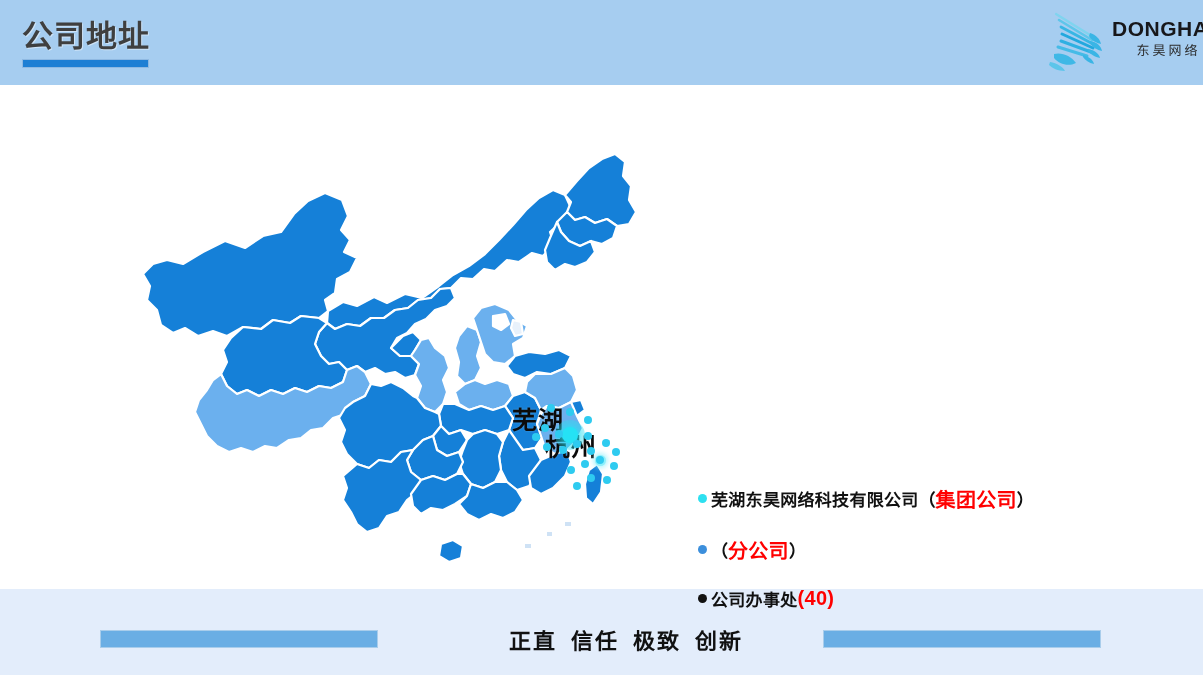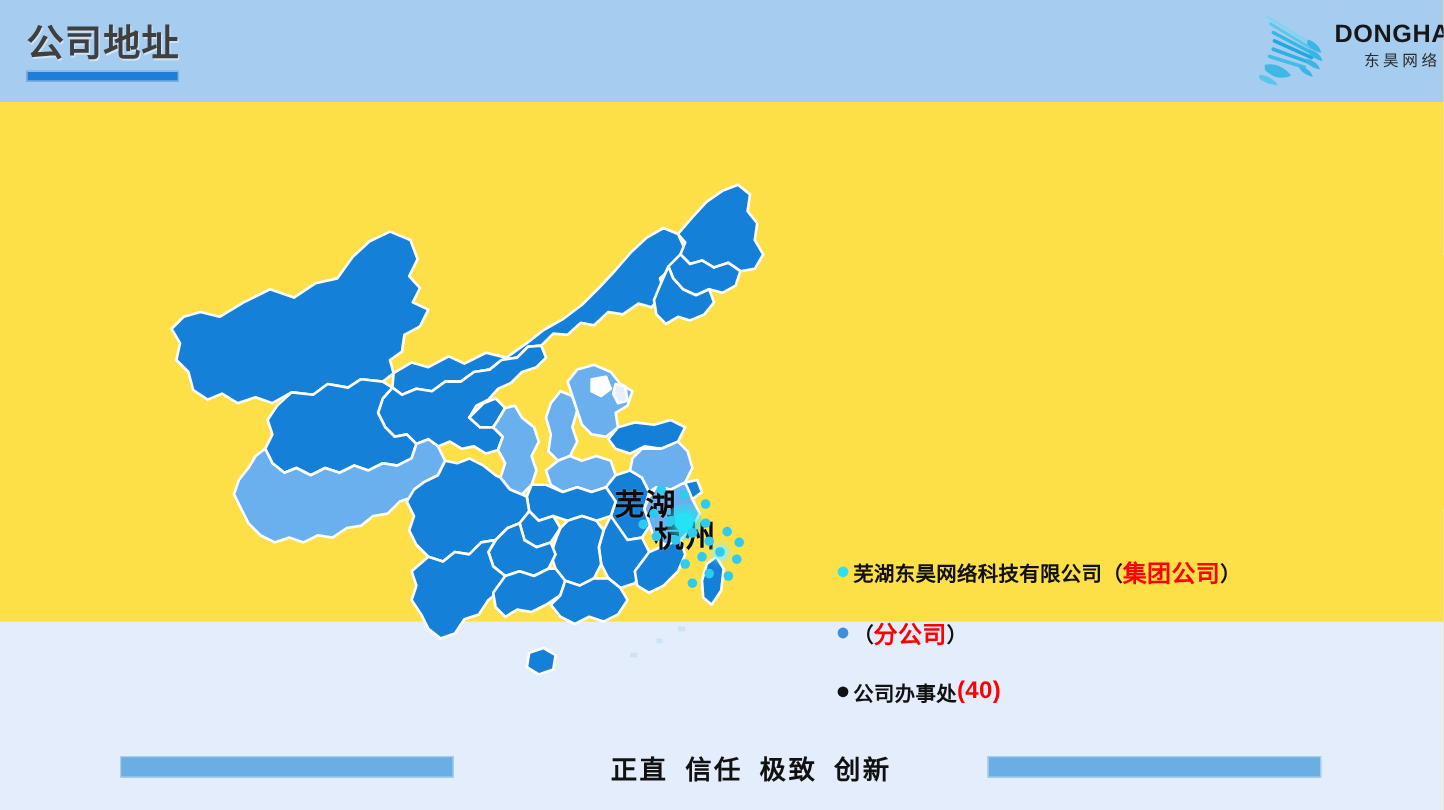--- a/index.html
+++ b/index.html
@@ -4,21 +4,21 @@
 <title>公司地址</title>
 <style>
   html,body{margin:0;padding:0;}
   body{
     width:1203px;height:675px;
     background:#e3edfb;
     font-family:"Liberation Sans","DejaVu Sans",sans-serif;
     overflow:hidden;
     position:relative;
   }
-  .slide{position:absolute;inset:0;width:1203px;height:518px;background:#fde047;}
+  .slide{position:absolute;inset:0;width:1203px;height:589px;background:#ffffff;}
 
   
   .header{
     position:absolute;left:0;top:0;width:1203px;height:85px;
     background:#a6cdf0;
   }
   .title-wrap{position:absolute;left:22px;top:18px;}
   .title{
     font-size:31px;font-weight:bold;color:#3f3f3f;
     letter-spacing:1px;line-height:38px;
@@ -66,21 +66,21 @@
     box-shadow:0 0 6px 2px rgba(37,226,245,.75);
   }
   .branch-dot{
     width:11px;height:11px;background:#8ef0fb;left:500px;top:315px;
     box-shadow:0 0 5px 2px rgba(142,240,251,.7);
   }
   .office-dot{width:8px;height:8px;background:#2ecbf0;}
 
   
   .legend{position:absolute;left:698px;top:462px;width:420px;}
-  .legend-row{display:flex;align-items:center;margin-bottom:22px;white-space:nowrap;}
+  .legend-row{display:flex;align-items:center;margin-bottom:22px;white-space:nowrap;margin-top:22px;}
   .legend-bullet{
     width:9px;height:9px;border-radius:50%;margin-right:4px;flex:0 0 auto;
   }
   .legend-main{font-size:17px;font-weight:bold;color:#111;letter-spacing:.3px;}
   .legend-tag{font-size:20px;font-weight:bold;color:#ff0000;letter-spacing:.3px;}
   .legend-paren{font-size:17px;font-weight:bold;color:#111;}
 
   
   .footer-bar{position:absolute;top:630px;height:18px;background:#6aaee4;border:1px solid #a9cdeb;box-sizing:border-box;}
   .footer-bar-left{left:100px;width:278px;}

